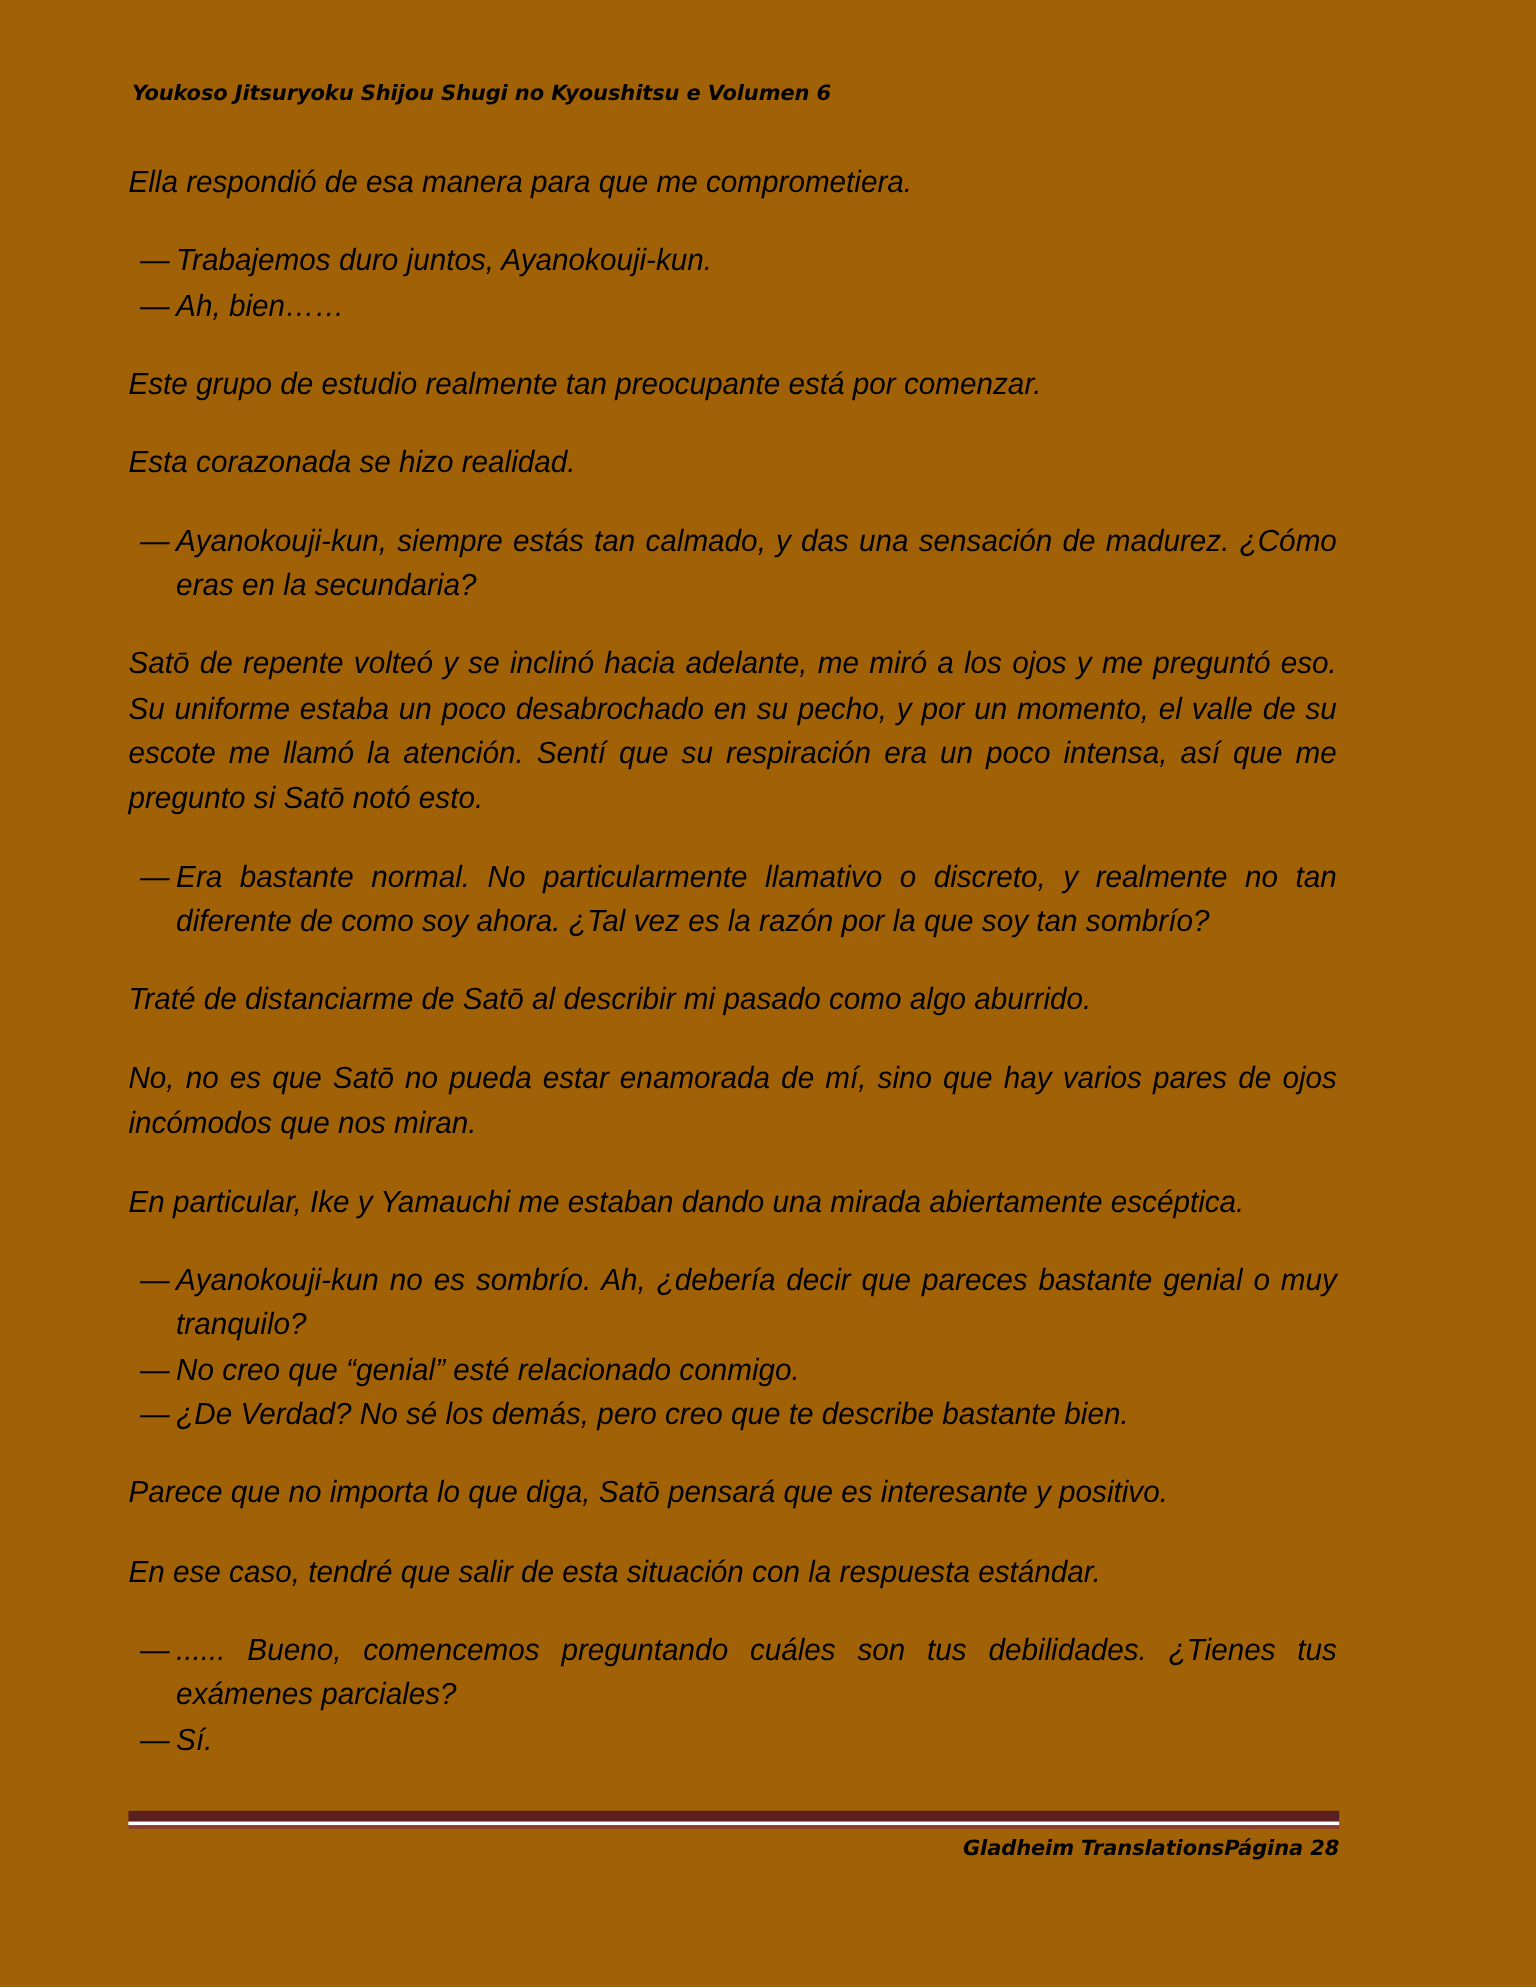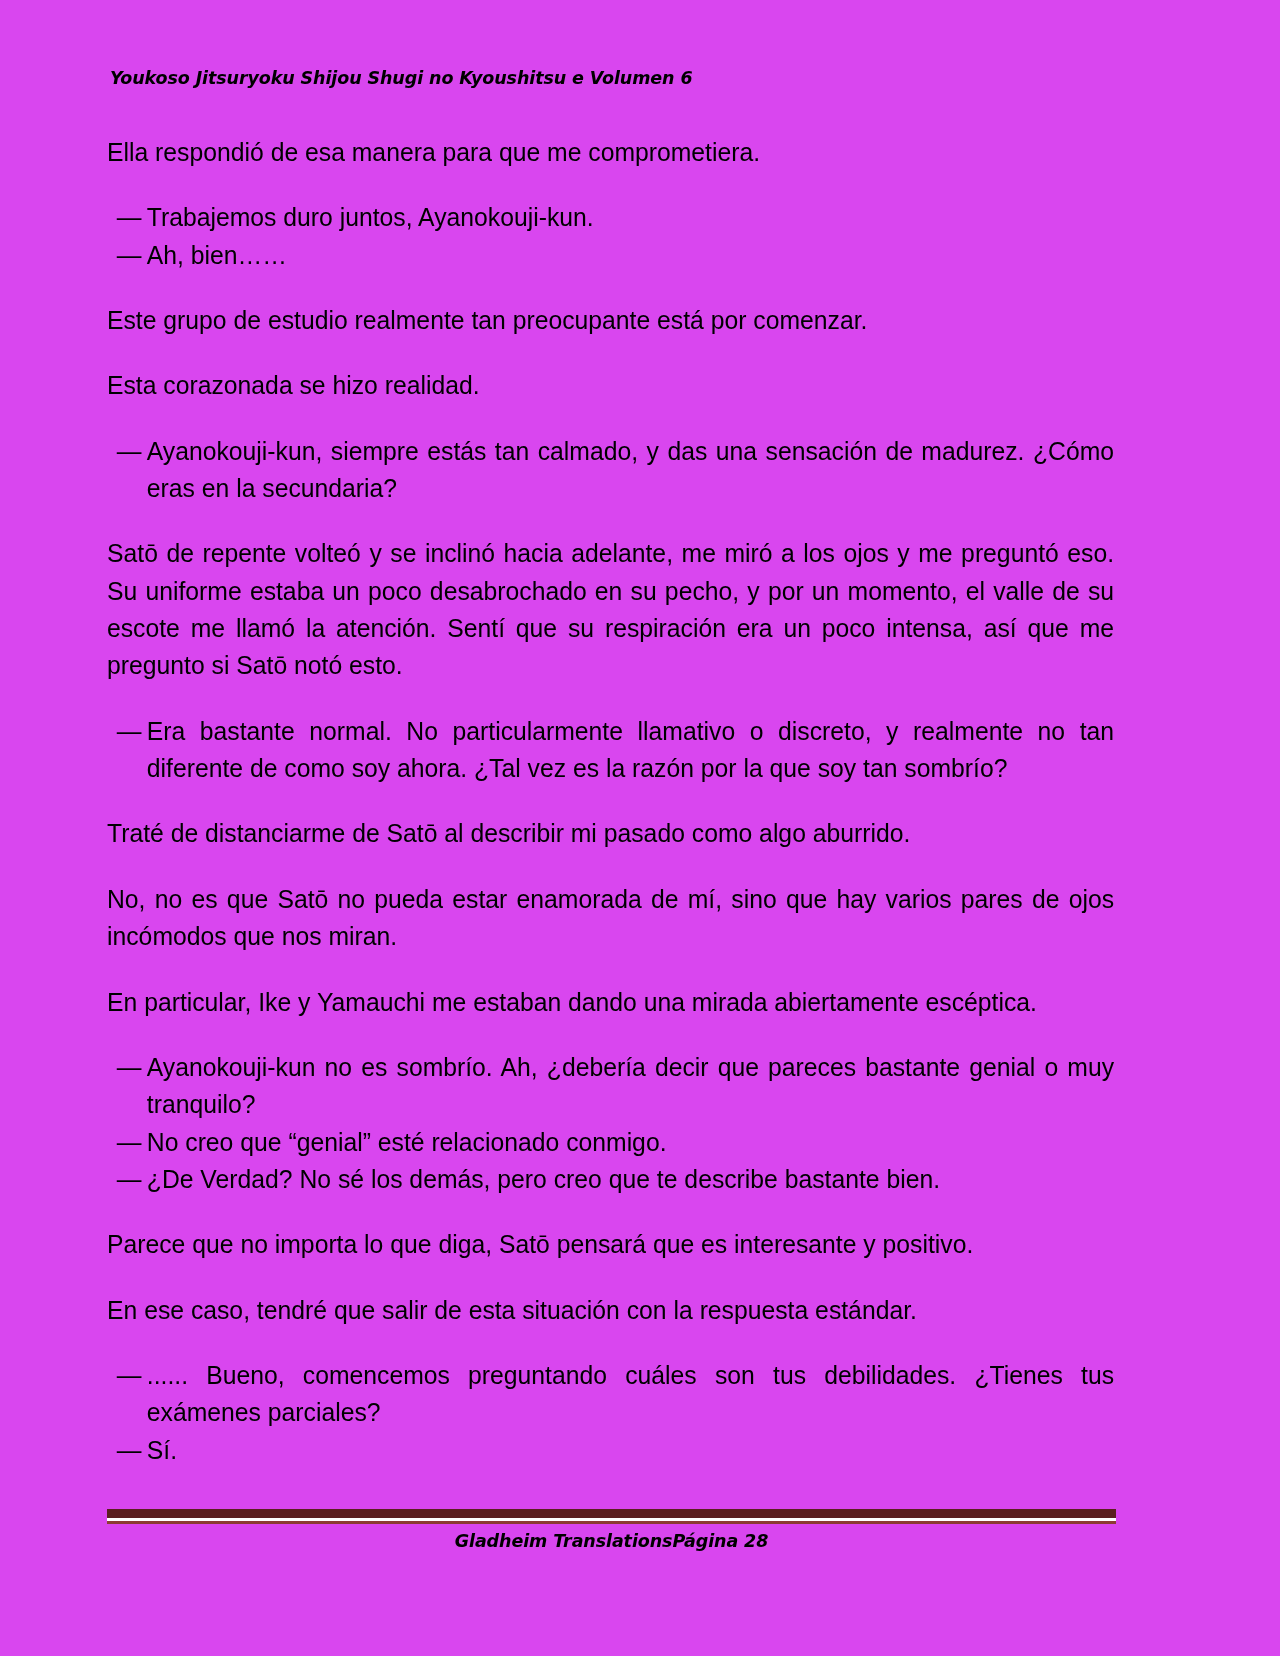--- a/index.html
+++ b/index.html
@@ -15,21 +15,21 @@
     -webkit-font-smoothing: antialiased;
   }
 
   .page {
     position: relative;
     width: 1280px;
     height: 1656px;
     box-sizing: border-box;
     padding: 0;
     overflow: hidden;
-    background: #d946ef;
+    background: #a16207;
   }
 
   
   .header {
     position: absolute;
     left: 110px;
     top: 68px;
     width: 1060px;
   }
   .header-title {
@@ -41,20 +41,21 @@
     white-space: nowrap;
     color: #000;
   }
 
   
   .content {
     position: absolute;
     left: 107px;
     top: 134px;
     width: 1007px;
+    font-style: italic;
   }
 
   .para {
     font-size: 25.5px;
     line-height: 1.465;
     text-align: justify;
     text-justify: inter-word;
     margin: 0 0 28px 0;
     font-stretch: condensed;
     transform: scaleX(0.97);
@@ -114,21 +115,21 @@
     height: 3px;
     background: #8c3b32;
   }
 
   .footer {
     position: absolute;
     left: 107px;
     top: 1531px;
     width: 1009px;
     display: flex;
-    justify-content: center;
+    justify-content: flex-end;
     align-items: baseline;
   }
   .footer-left, .footer-right {
     font-family: "DejaVu Sans", sans-serif;
     font-weight: bold;
     font-style: italic;
     font-size: 17.5px;
     letter-spacing: -0.1px;
     white-space: nowrap;
     color: #000;

